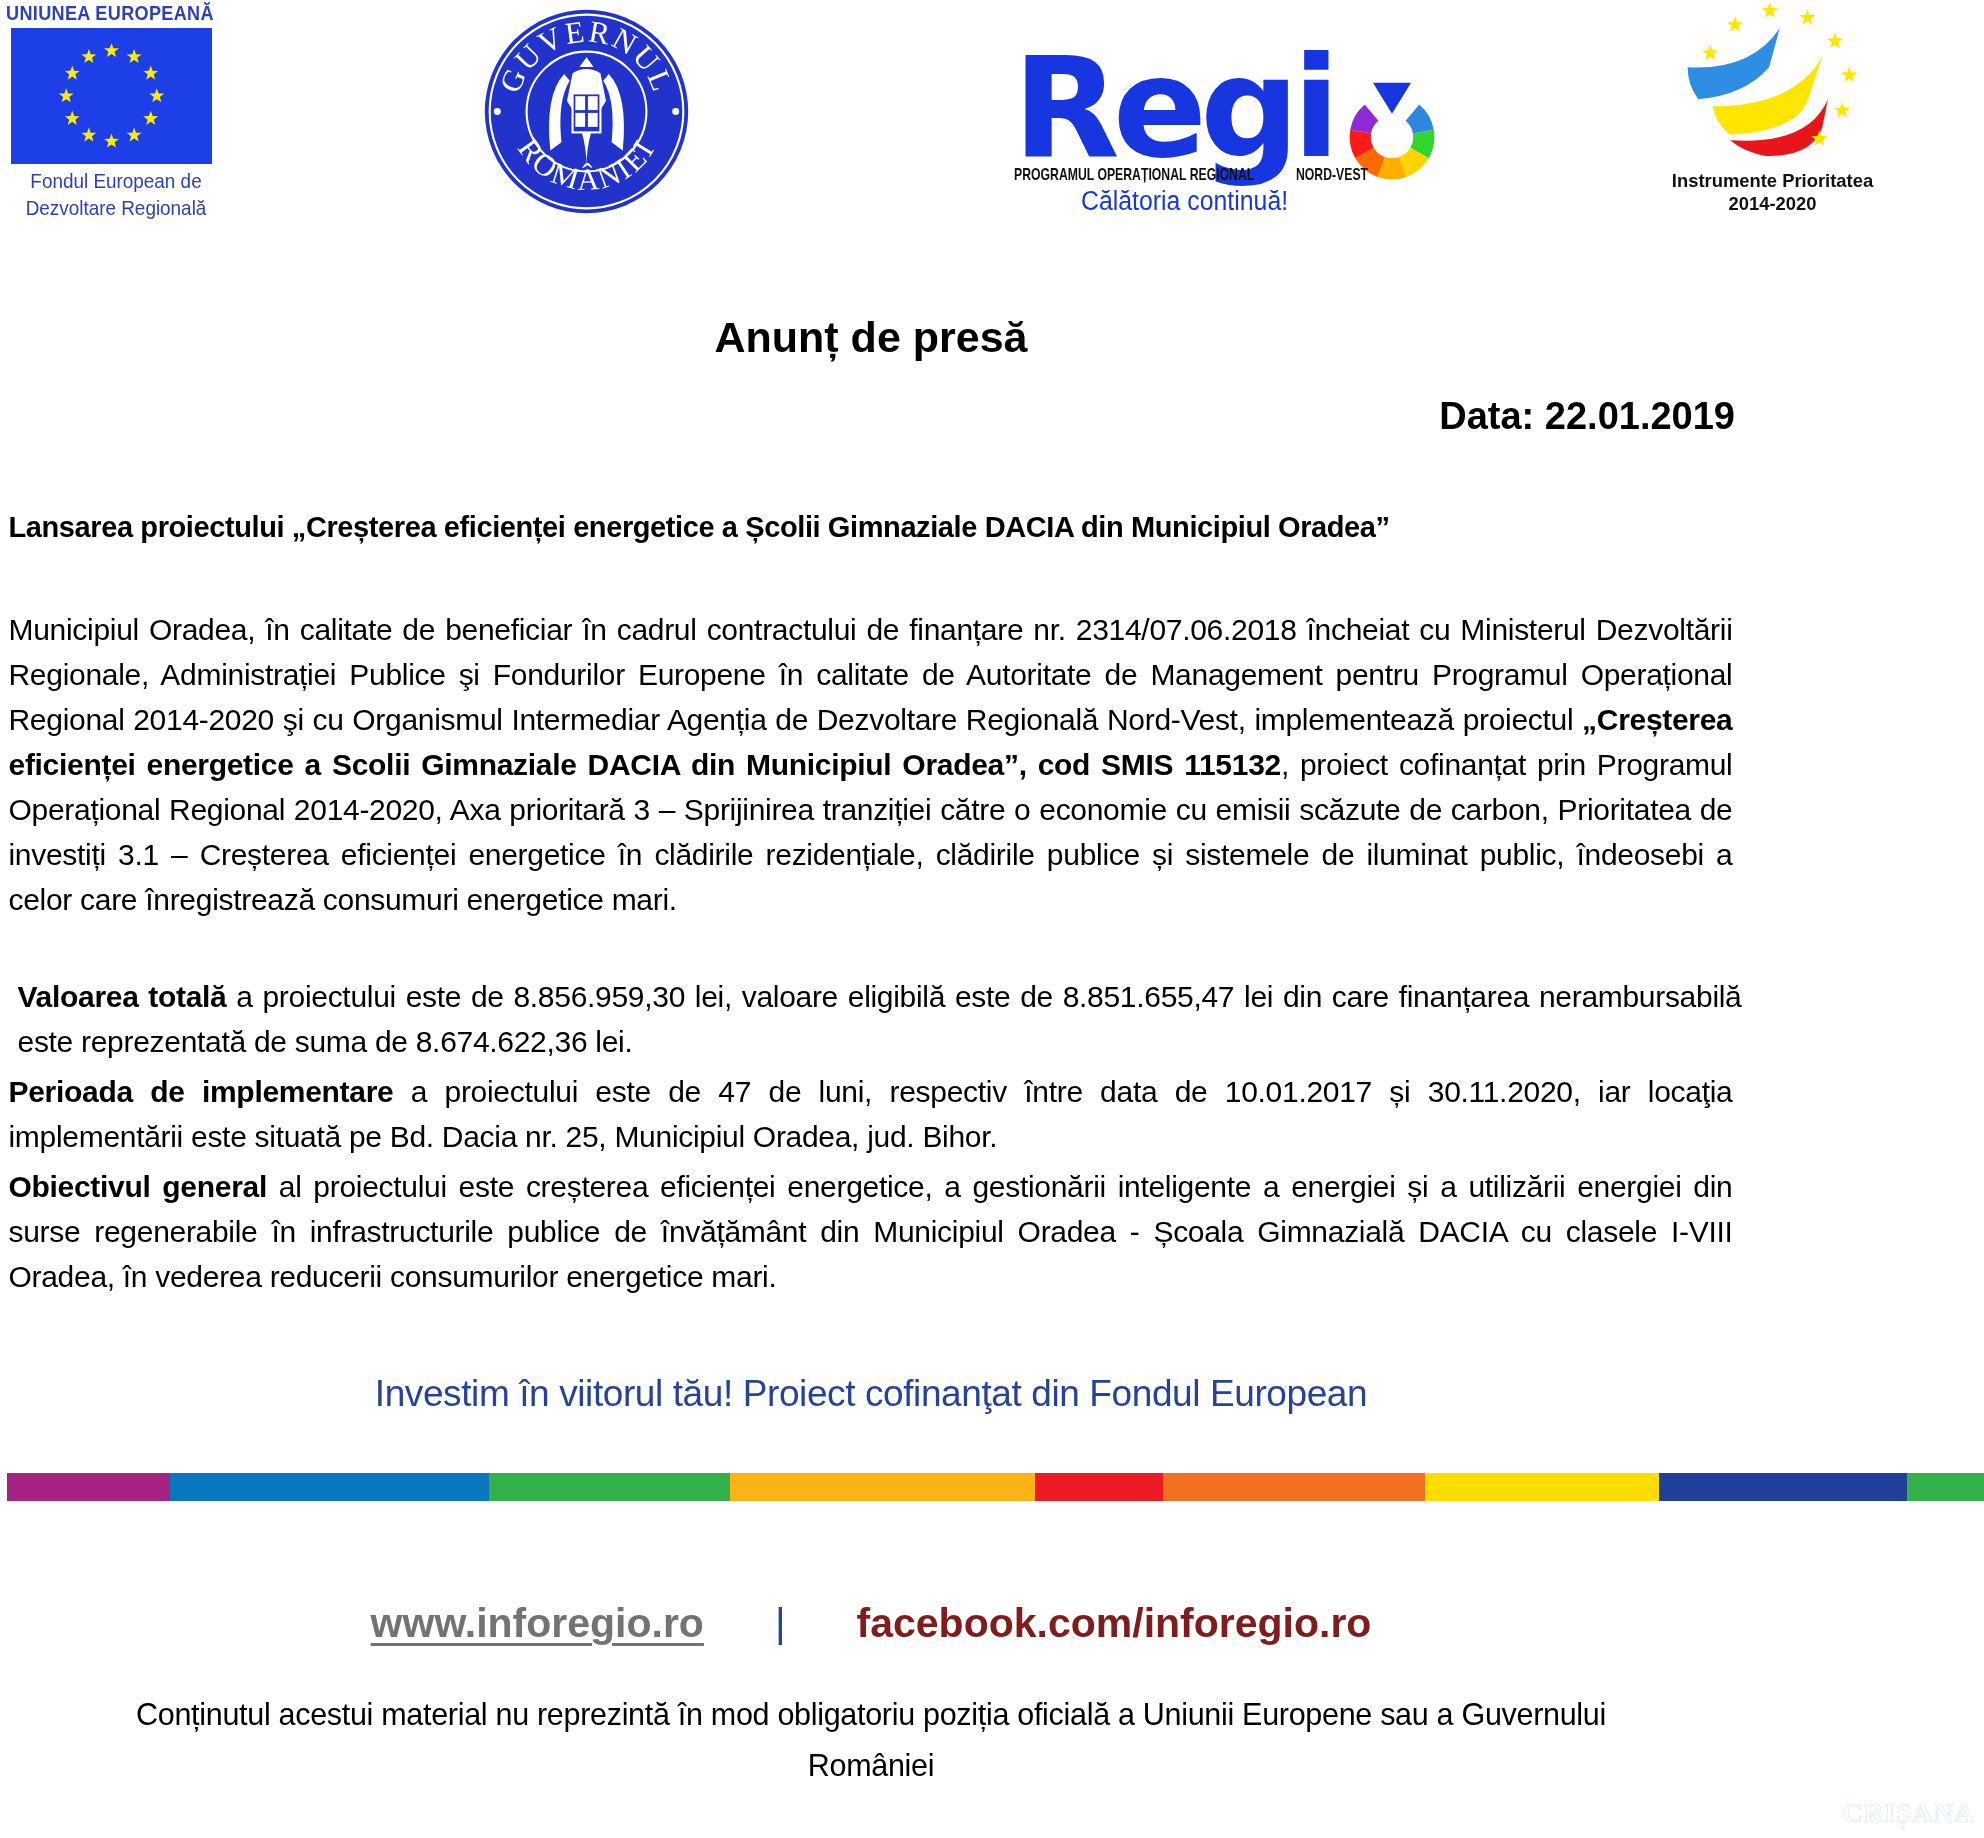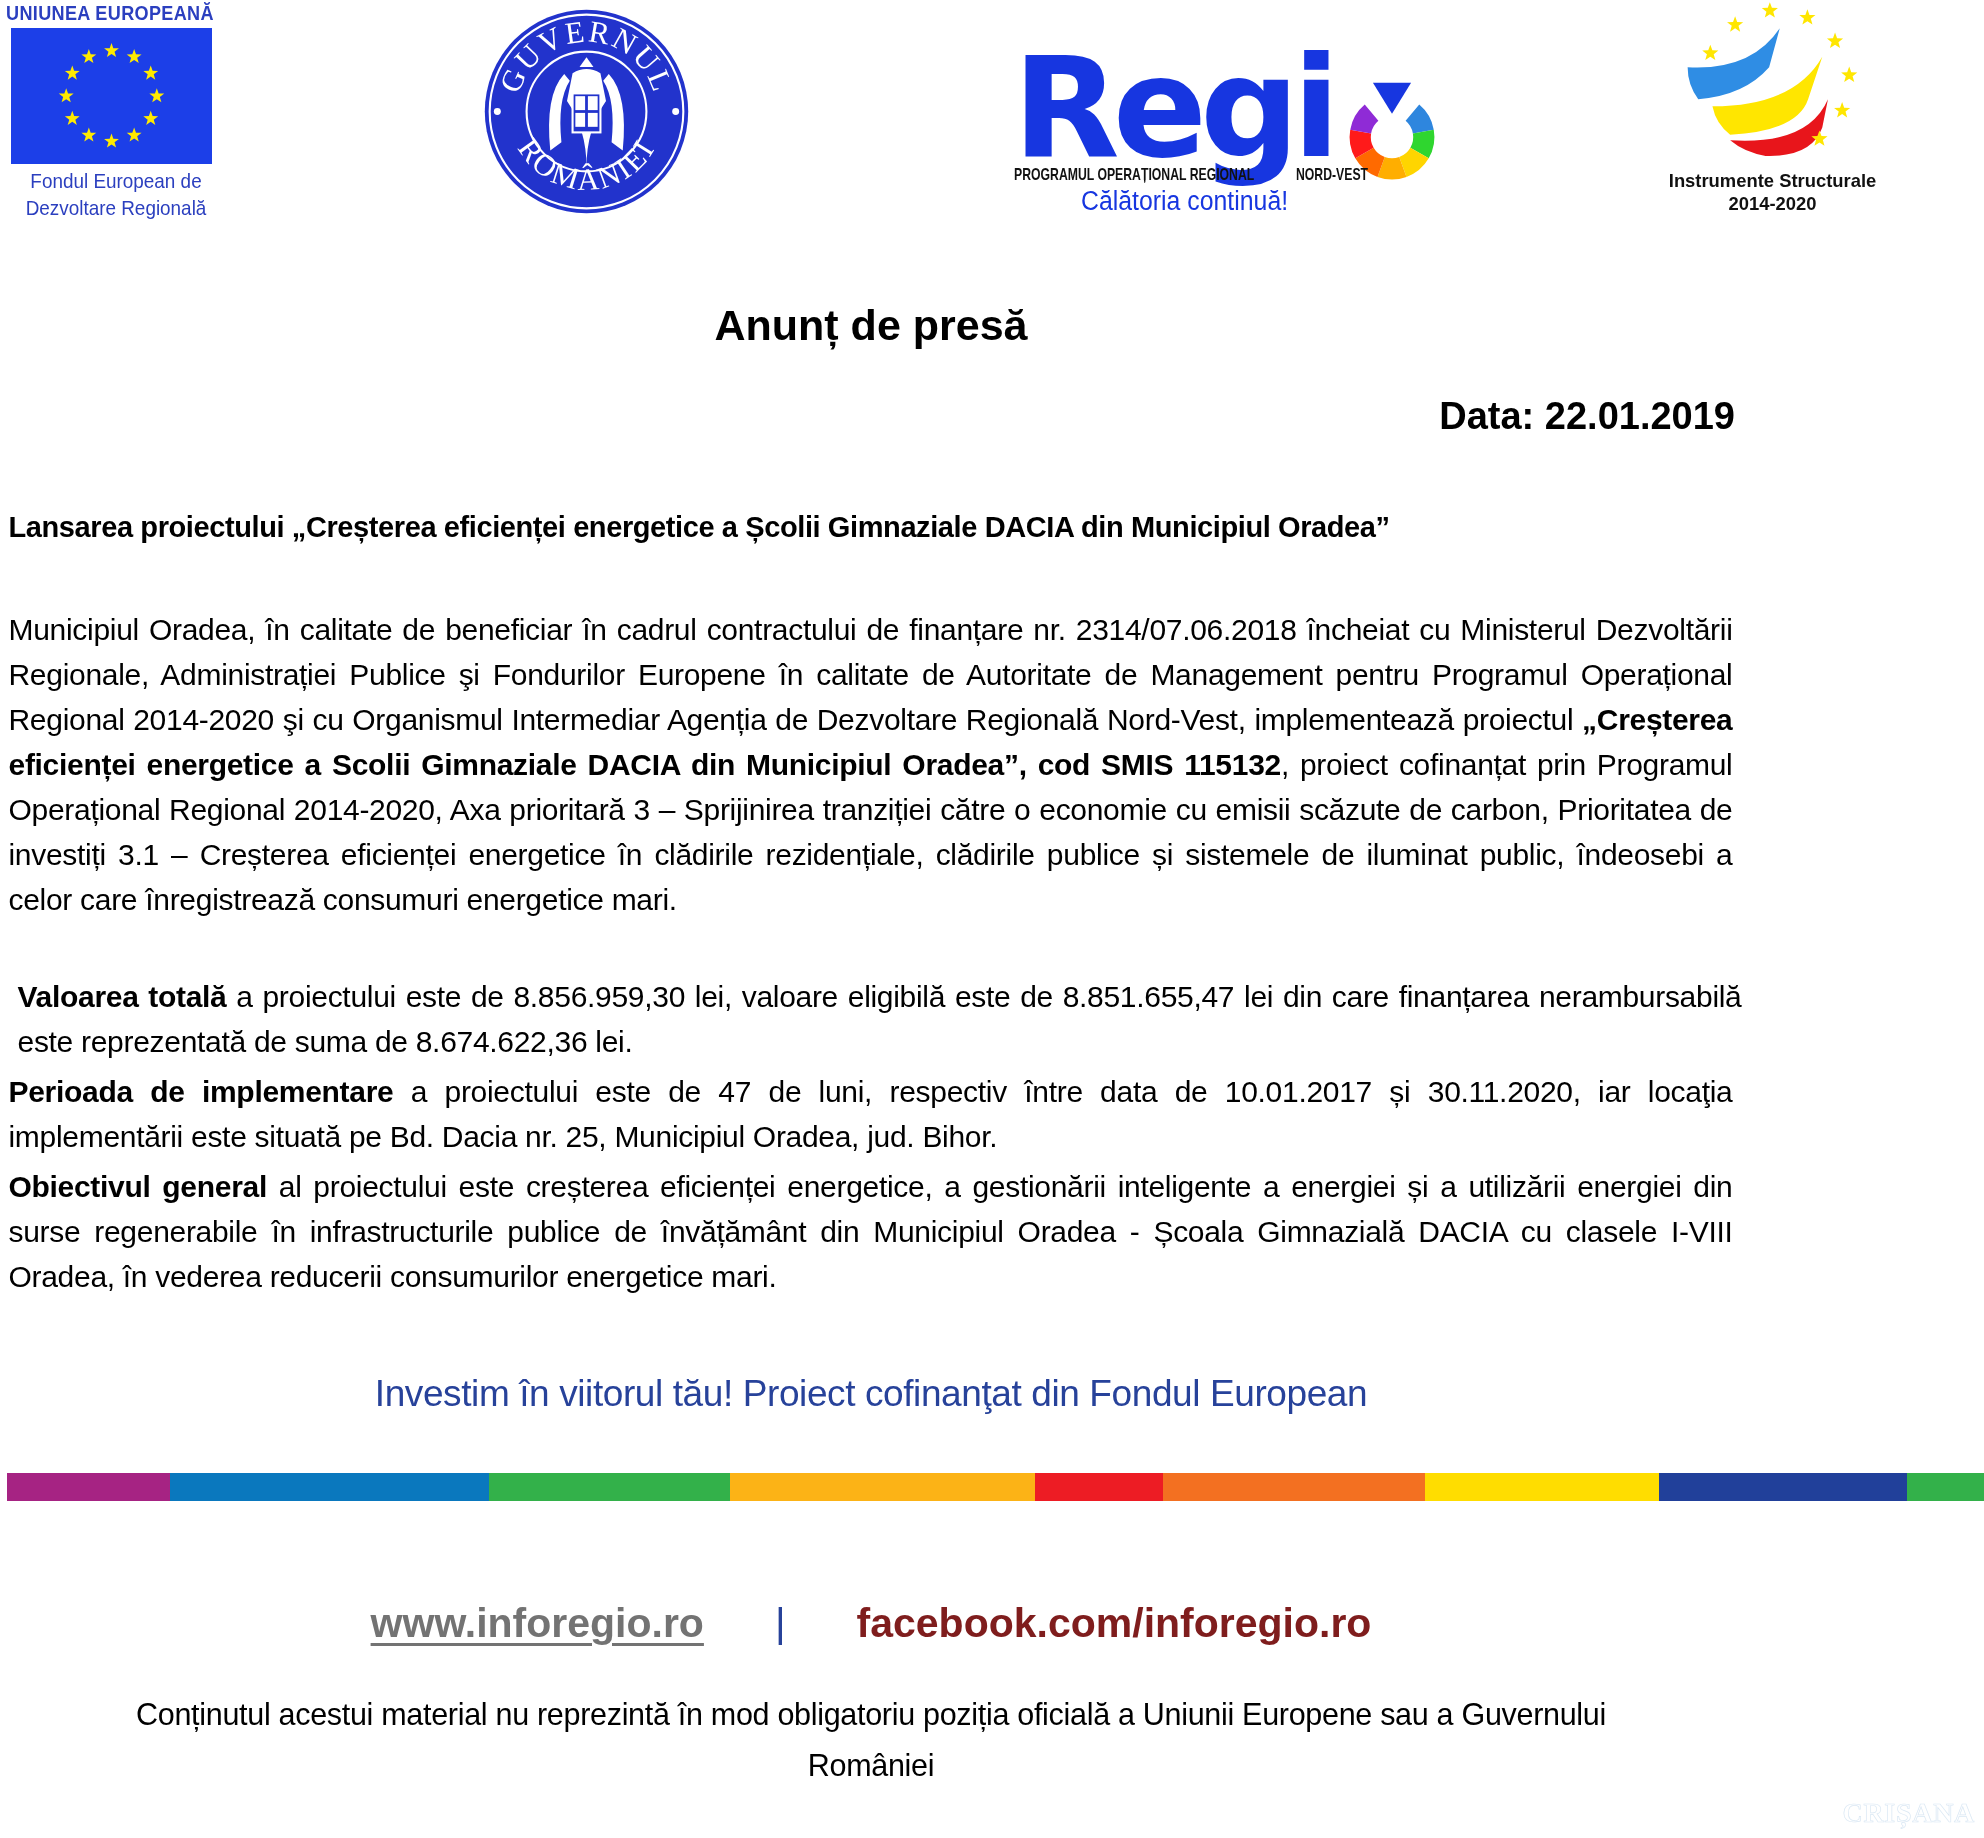--- a/index.html
+++ b/index.html
@@ -23,21 +23,21 @@
     .regio-sub { position: absolute; left: 7px; top: 122px; font-size: 17px; font-weight: bold; color: #111; transform: scaleX(0.72); transform-origin: left top; white-space: nowrap; }
     .regio-sub2 { position: absolute; left: 289px; top: 122px; font-size: 17px; font-weight: bold; color: #111; transform: scaleX(0.72); transform-origin: left top; white-space: nowrap; }
     .regio-tag { position: absolute; left: 74px; top: 143px; font-size: 27px; color: #1736e0; white-space: nowrap; transform: scaleX(0.92); transform-origin: left top; }
 
     .is-logo { left: 1645px; top: 0; width: 255px; height: 220px; }
     .is-logo svg { position: absolute; left: 0; top: 0; width: 227px; height: 163px; }
     .is-text { position: absolute; left: 7px; top: 169px; width: 241px; text-align: center; font-weight: bold; font-size: 18.4px; line-height: 23px; color: #111; }
 
     
     .doc-font { font-family: "Liberation Sans", "DejaVu Sans", sans-serif; }
-    .title { position: absolute; left: 0; width: 1742px; top: 300px; text-align: center; font-weight: bold; font-size: 43px; line-height: 51px; }
+    .title { position: absolute; left: 0; width: 1742px; top: 312px; text-align: center; font-weight: bold; font-size: 43px; line-height: 51px; }
     .date { position: absolute; right: 250px; top: 394px; font-weight: bold; font-size: 38px; line-height: 45px; margin-left: 12px; }
     .subject { position: absolute; left: 8.5px; top: 508px; width: 1730px; font-weight: bold; font-size: 29px; line-height: 38px; white-space: nowrap; letter-spacing: -0.4px; }
 
     .body { position: absolute; left: 8.5px; width: 1724px; font-size: 30px; line-height: 45px; text-align: justify; letter-spacing: -0.3px; }
     .p1 { top: 607px; }
     .p2 { top: 974px; margin-left: 9px; }
     .p3 { top: 1069px; }
     .p4 { top: 1164px; }
     .body b { font-weight: bold; }
 
@@ -138,21 +138,21 @@
   <path d="M92.0 63.0 L94.9 71.0 L103.4 71.3 L96.8 76.5 L99.1 84.7 L92.0 80.0 L84.9 84.7 L87.2 76.5 L80.6 71.3 L89.1 71.0 Z" fill="#ffe600"></path>
       <path d="M127.0 23.0 L129.9 31.0 L138.4 31.3 L131.8 36.5 L134.1 44.7 L127.0 40.0 L119.9 44.7 L122.2 36.5 L115.6 31.3 L124.1 31.0 Z" fill="#ffe600"></path>
       <path d="M176.0 3.0 L178.9 11.0 L187.4 11.3 L180.8 16.5 L183.1 24.7 L176.0 20.0 L168.9 24.7 L171.2 16.5 L164.6 11.3 L173.1 11.0 Z" fill="#ffe600"></path>
       <path d="M229.0 13.0 L231.9 21.0 L240.4 21.3 L233.8 26.5 L236.1 34.7 L229.0 30.0 L221.9 34.7 L224.2 26.5 L217.6 21.3 L226.1 21.0 Z" fill="#ffe600"></path>
       <path d="M268.0 46.0 L270.9 54.0 L279.4 54.3 L272.8 59.5 L275.1 67.7 L268.0 63.0 L260.9 67.7 L263.2 59.5 L256.6 54.3 L265.1 54.0 Z" fill="#ffe600"></path>
       <path d="M288.0 94.0 L290.9 102.0 L299.4 102.3 L292.8 107.5 L295.1 115.7 L288.0 111.0 L280.9 115.7 L283.2 107.5 L276.6 102.3 L285.1 102.0 Z" fill="#ffe600"></path>
       <path d="M278.0 144.0 L280.9 152.0 L289.4 152.3 L282.8 157.5 L285.1 165.7 L278.0 161.0 L270.9 165.7 L273.2 157.5 L266.6 152.3 L275.1 152.0 Z" fill="#ffe600"></path>
       <path d="M246.0 184.0 L248.9 192.0 L257.4 192.3 L250.8 197.5 L253.1 205.7 L246.0 201.0 L238.9 205.7 L241.2 197.5 L234.6 192.3 L243.1 192.0 Z" fill="#ffe600"></path>
     </svg>
   <div class="is-text">
-    <div>Instrumente Structurale</div>
+    <div>Instrumente Prioritatea</div>
     <div>2014-2020</div>
   </div>
 </div>
 
 <h1 class="title doc-font">Anunț de presă</h1>
 <div class="date doc-font">Data: 22.01.2019</div>
 <div class="subject doc-font">Lansarea proiectului „Creșterea eficienței energetice a Școlii Gimnaziale DACIA din Municipiul Oradea”</div>
 
 <p class="body p1 doc-font"><span>Municipiul Oradea, în calitate de beneficiar în cadrul contractului de finanțare nr. 2314/07.06.2018 încheiat cu Ministerul Dezvoltării Regionale, Administrației Publice şi Fondurilor Europene în calitate de Autoritate de Management pentru Programul Operațional Regional 2014-2020 şi cu Organismul Intermediar Agenția de Dezvoltare Regională Nord-Vest, implementează proiectul </span><b>„Creșterea eficienței energetice a Scolii Gimnaziale DACIA din Municipiul Oradea”, cod SMIS 115132</b><span>, proiect cofinanțat prin Programul Operațional Regional 2014-2020, Axa prioritară 3 – Sprijinirea tranziției către o economie cu emisii scăzute de carbon, Prioritatea de investiți 3.1 – Creșterea eficienței energetice în clădirile rezidențiale, clădirile publice și sistemele de iluminat public, îndeosebi a celor care înregistrează consumuri energetice mari.</span></p>
 

